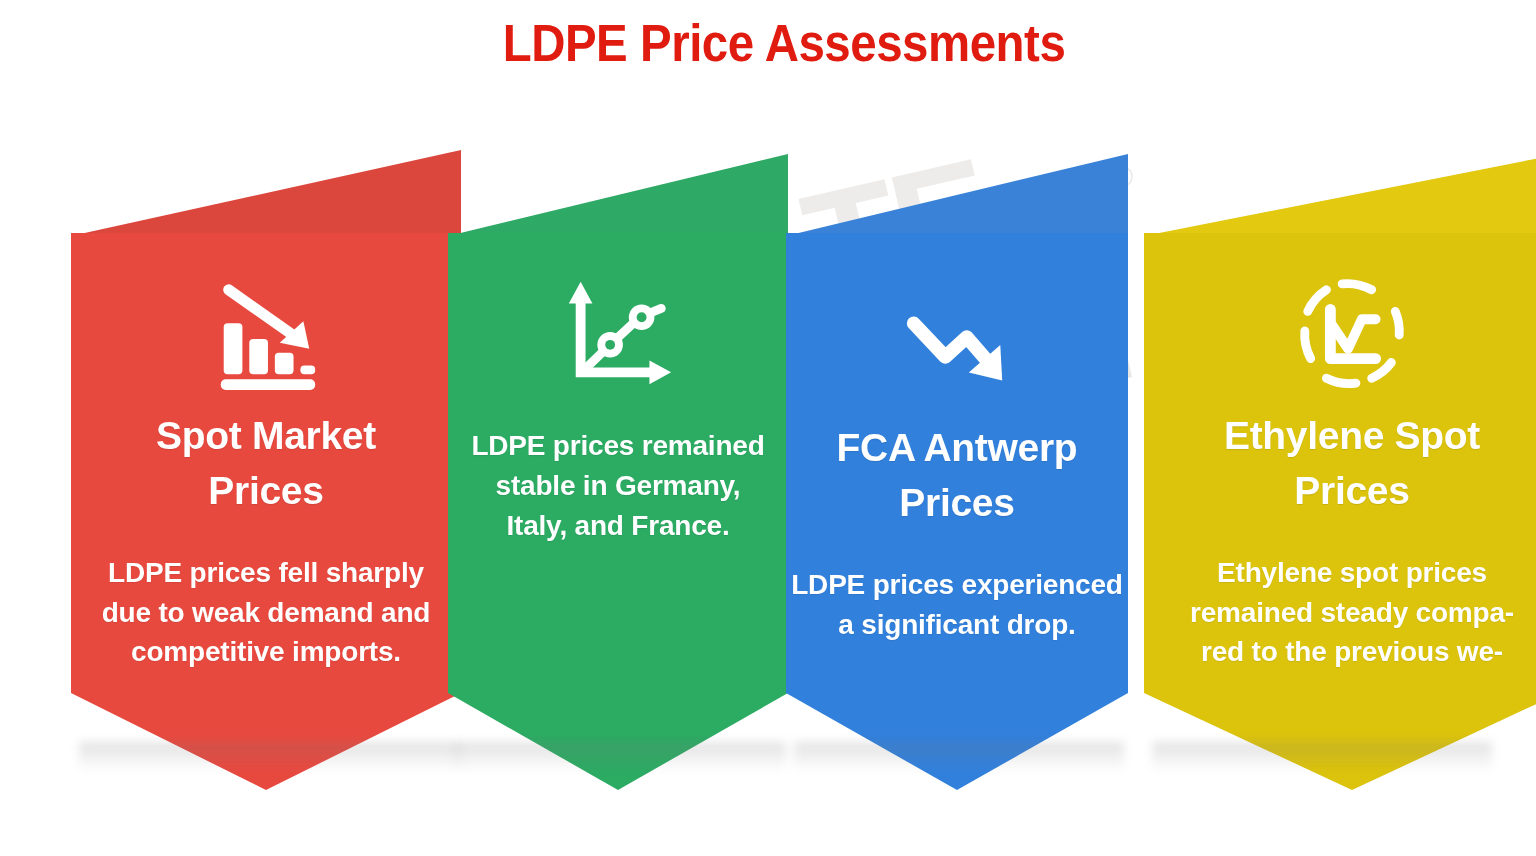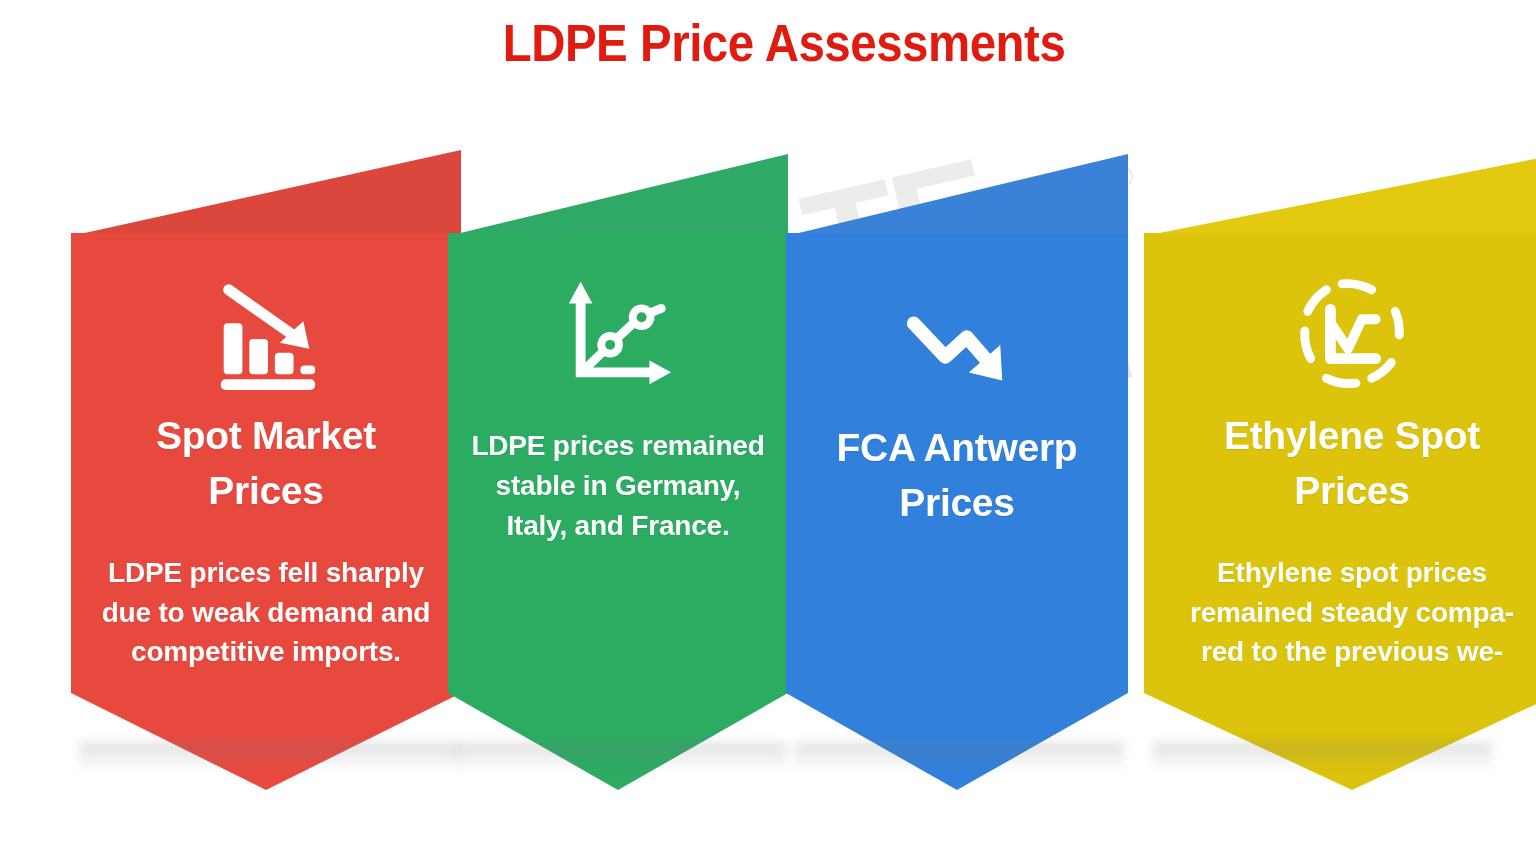--- a/index.html
+++ b/index.html
@@ -200,20 +200,22 @@
       </div>
       <div class="content" style="top:286px;">
         <div class="icon">
           <svg width="118" height="118" viewBox="0 0 120 120">
             <path d="M16 38 L48 72 L70 52 L96 82" stroke="#fff" stroke-width="14" stroke-linecap="round" stroke-linejoin="round" fill="none"></path>
             <polygon points="104,60 106,96 72,88" fill="#fff"></polygon>
           </svg>
         </div>
         <div class="heading">FCA Antwerp
 Prices</div>
+        <div class="desc wide">LDPE prices experienced
+a significant drop.</div>
       </div>
     </div>
 
     <div class="panel" style="left:1128px; width:416px; height:790px;">
       <div class="shadow-strip" style="left:8px; top:742px; width:340px; height:30px;"></div>
       <div class="bevel" style="height:82px; top:154px;">
         <svg viewBox="0 0 352 82" preserveAspectRatio="none">
           <polygon points="0,82 352,0 352,82 0,82" fill="#eacf10"></polygon>
         </svg>
       </div>

